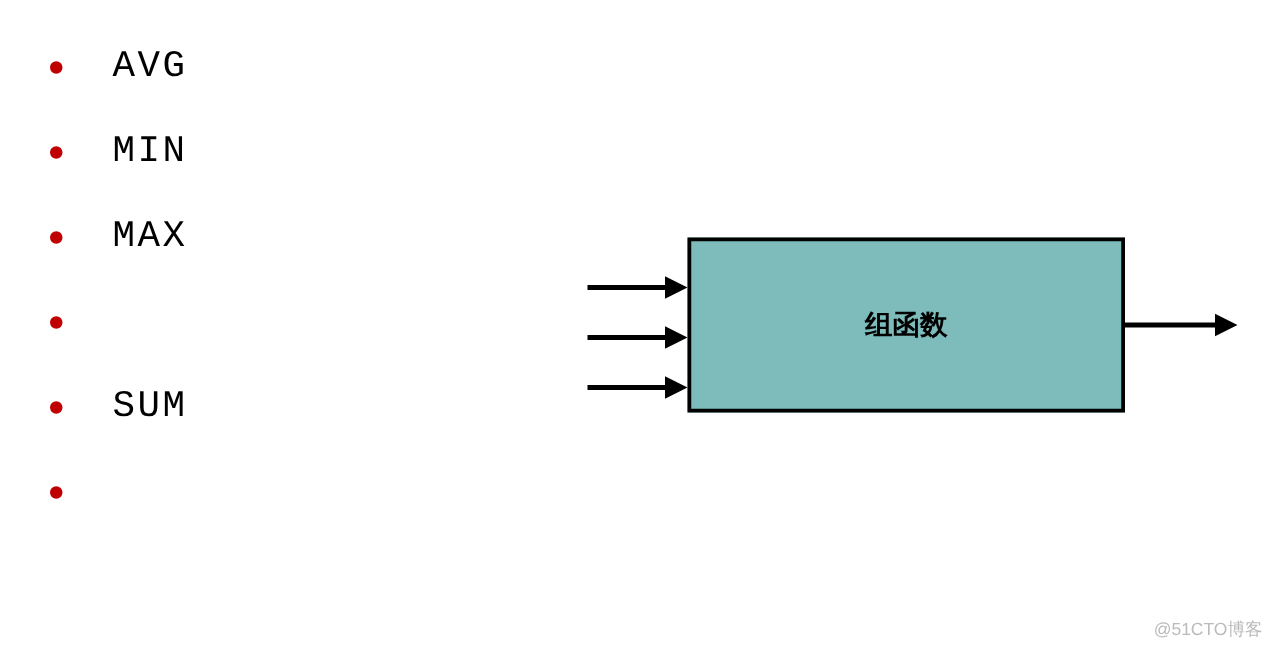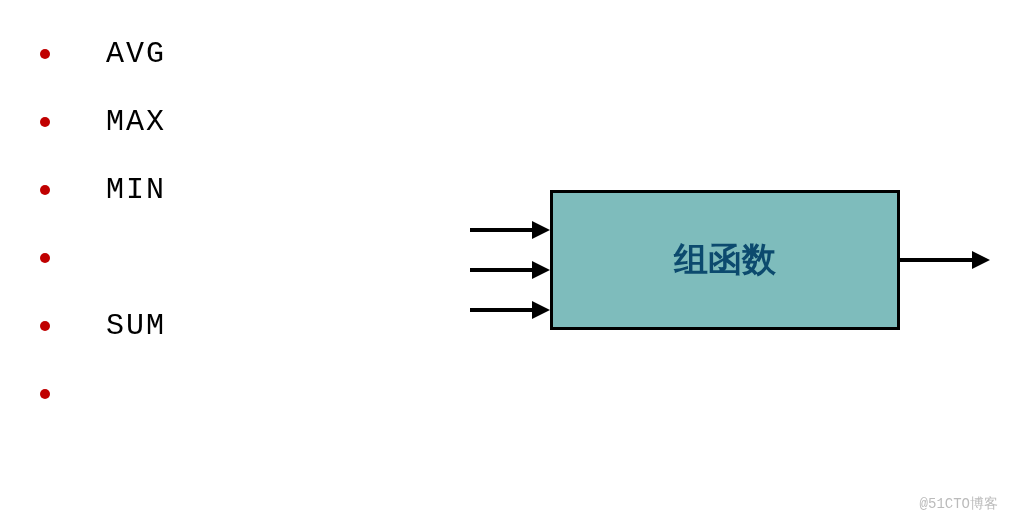--- a/index.html
+++ b/index.html
@@ -14,21 +14,20 @@
   }
   .list {
     position: absolute;
     left: 40px;
     top: 20px;
   }
   .list-item {
     display: flex;
     align-items: center;
     height: 68px;
-    gap: 16px;
   }
   .bullet {
     width: 10px;
     height: 10px;
     border-radius: 50%;
     background: #C00000;
     margin-right: 40px;
   }
   .label {
     font-size: 30px;
@@ -51,23 +50,23 @@
     height: 140px;
     background: #7EBCBC;
     border: 3px solid #000;
     box-sizing: border-box;
     display: flex;
     align-items: center;
     justify-content: center;
   }
   .box-label {
     font-family: Liberation Serif, serif;
-    font-size: 34px;
+    font-size: 22px;
     font-weight: bold;
-    color: #0c4a6e;
+    color: #000000;
   }
   .arrow {
     position: absolute;
     height: 0;
   }
   .arrow-line {
     position: absolute;
     height: 4px;
     background: #000;
     top: -2px;
@@ -77,42 +76,42 @@
     position: absolute;
     width: 0;
     height: 0;
     border-top: 9px solid transparent;
     border-bottom: 9px solid transparent;
     border-left: 18px solid #000;
     top: -9px;
   }
   .watermark {
     position: absolute;
-    right: 26px;
+    right: 14px;
     bottom: 6px;
-    font-family: Liberation Mono, monospace;
+    font-family: Liberation Sans, sans-serif;
     font-size: 14px;
     color: #bbb;
   }
 </style>
 </head>
 <body>
 
 <div class="list">
   <div class="list-item">
     <div class="bullet"></div>
     <div class="label">AVG</div>
   </div>
   <div class="list-item">
     <div class="bullet"></div>
-    <div class="label">MAX</div>
+    <div class="label">MIN</div>
   </div>
   <div class="list-item">
     <div class="bullet"></div>
-    <div class="label">MIN</div>
+    <div class="label">MAX</div>
   </div>
   <div class="list-item">
     <div class="bullet"></div>
   </div>
   <div class="list-item">
     <div class="bullet"></div>
     <div class="label">SUM</div>
   </div>
   <div class="list-item">
     <div class="bullet"></div>

